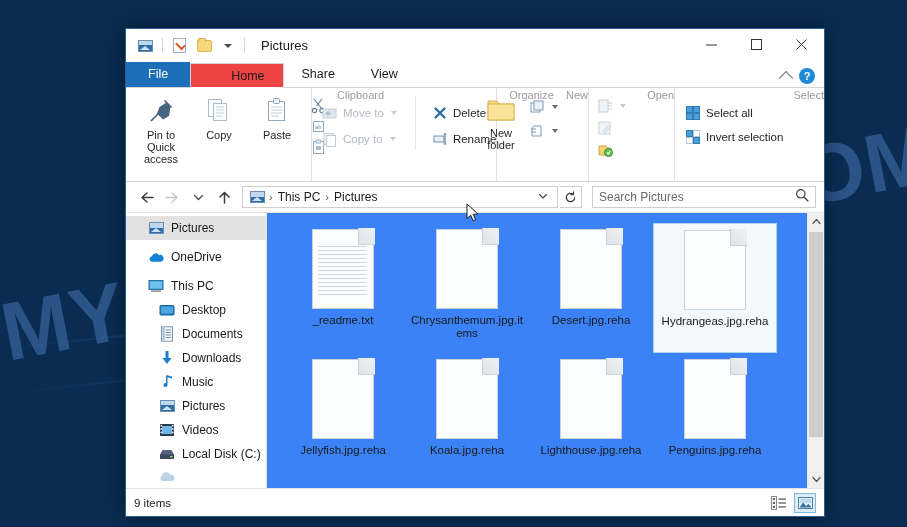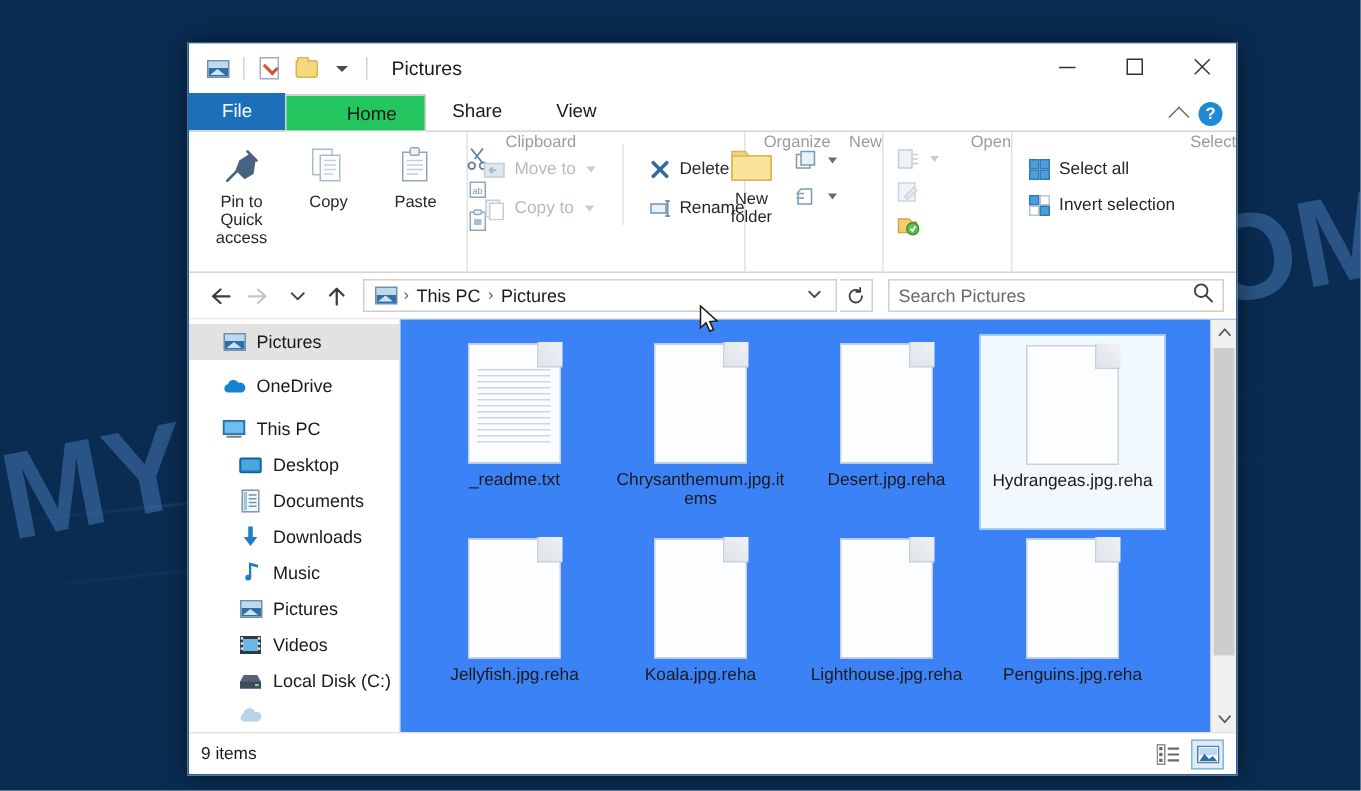--- a/index.html
+++ b/index.html
@@ -56,21 +56,21 @@
   .ico-folder:before{content:"";position:absolute;left:0;top:-3px;width:6px;height:3px;background:#f6d77e;border:1px solid #d9b552;border-bottom:none;border-radius:1px 1px 0 0;}
   .caret-dn{width:0;height:0;border-left:4px solid transparent;border-right:4px solid transparent;border-top:4px solid #4a4a4a;}
   .wintitle{margin-left:9px;font-size:13px;color:#1a1a1a;}
   .wctrls{margin-left:auto;display:flex;height:33px;}
   .wctrl{width:45px;height:31px;display:flex;align-items:center;justify-content:center;color:#333;}
   .wctrl svg{display:block;}
   
   .tabrow{height:25px;background:#fff;display:flex;align-items:flex-end;flex:0 0 auto;position:relative;}
   .tab{height:25px;line-height:25px;padding:0 18px;font-size:12.5px;color:#1a1a1a;box-sizing:border-box;}
   .tab.file{background:#1e6fba;color:#fff;padding:0 22px;}
-  .tab.active{background:#22c55e;border:1px solid #d4d4d4;border-bottom:1px solid #fff;position:relative;z-index:3;margin-bottom:-1px;padding-left:40px;}
+  .tab.active{background:#ef4444;border:1px solid #d4d4d4;border-bottom:1px solid #fff;position:relative;z-index:3;margin-bottom:-1px;padding-left:40px;}
   .tabright{margin-left:auto;display:flex;align-items:center;gap:8px;padding-right:9px;padding-bottom:3px;}
   .chev-up{width:9px;height:9px;border-left:1.6px solid #6b6b6b;border-top:1.6px solid #6b6b6b;transform:rotate(45deg);margin-top:4px;}
   .helpbtn{width:16px;height:16px;border-radius:50%;background:#1e8ad6;color:#fff;font-size:11px;font-weight:bold;display:flex;align-items:center;justify-content:center;}
   
   .ribbon{height:95px;background:#fff;border-top:1px solid #d4d4d4;border-bottom:1px solid #d4d4d4;display:flex;flex:0 0 auto;position:relative;box-sizing:border-box;}
   .rgroup{position:relative;display:flex;flex-direction:row;height:100%;box-sizing:border-box;border-right:1px solid #e2e2e2;}
   .rgroup:last-child{border-right:none;}
   .rgbody{flex:1;display:flex;align-items:flex-start;padding:5px 6px 0 6px;}
   .rglabel{height:17px;line-height:15px;text-align:center;font-size:11px;color:#9b9b9b;}
   .bigbtn{width:58px;display:flex;flex-direction:column;align-items:center;padding-top:3px;}

